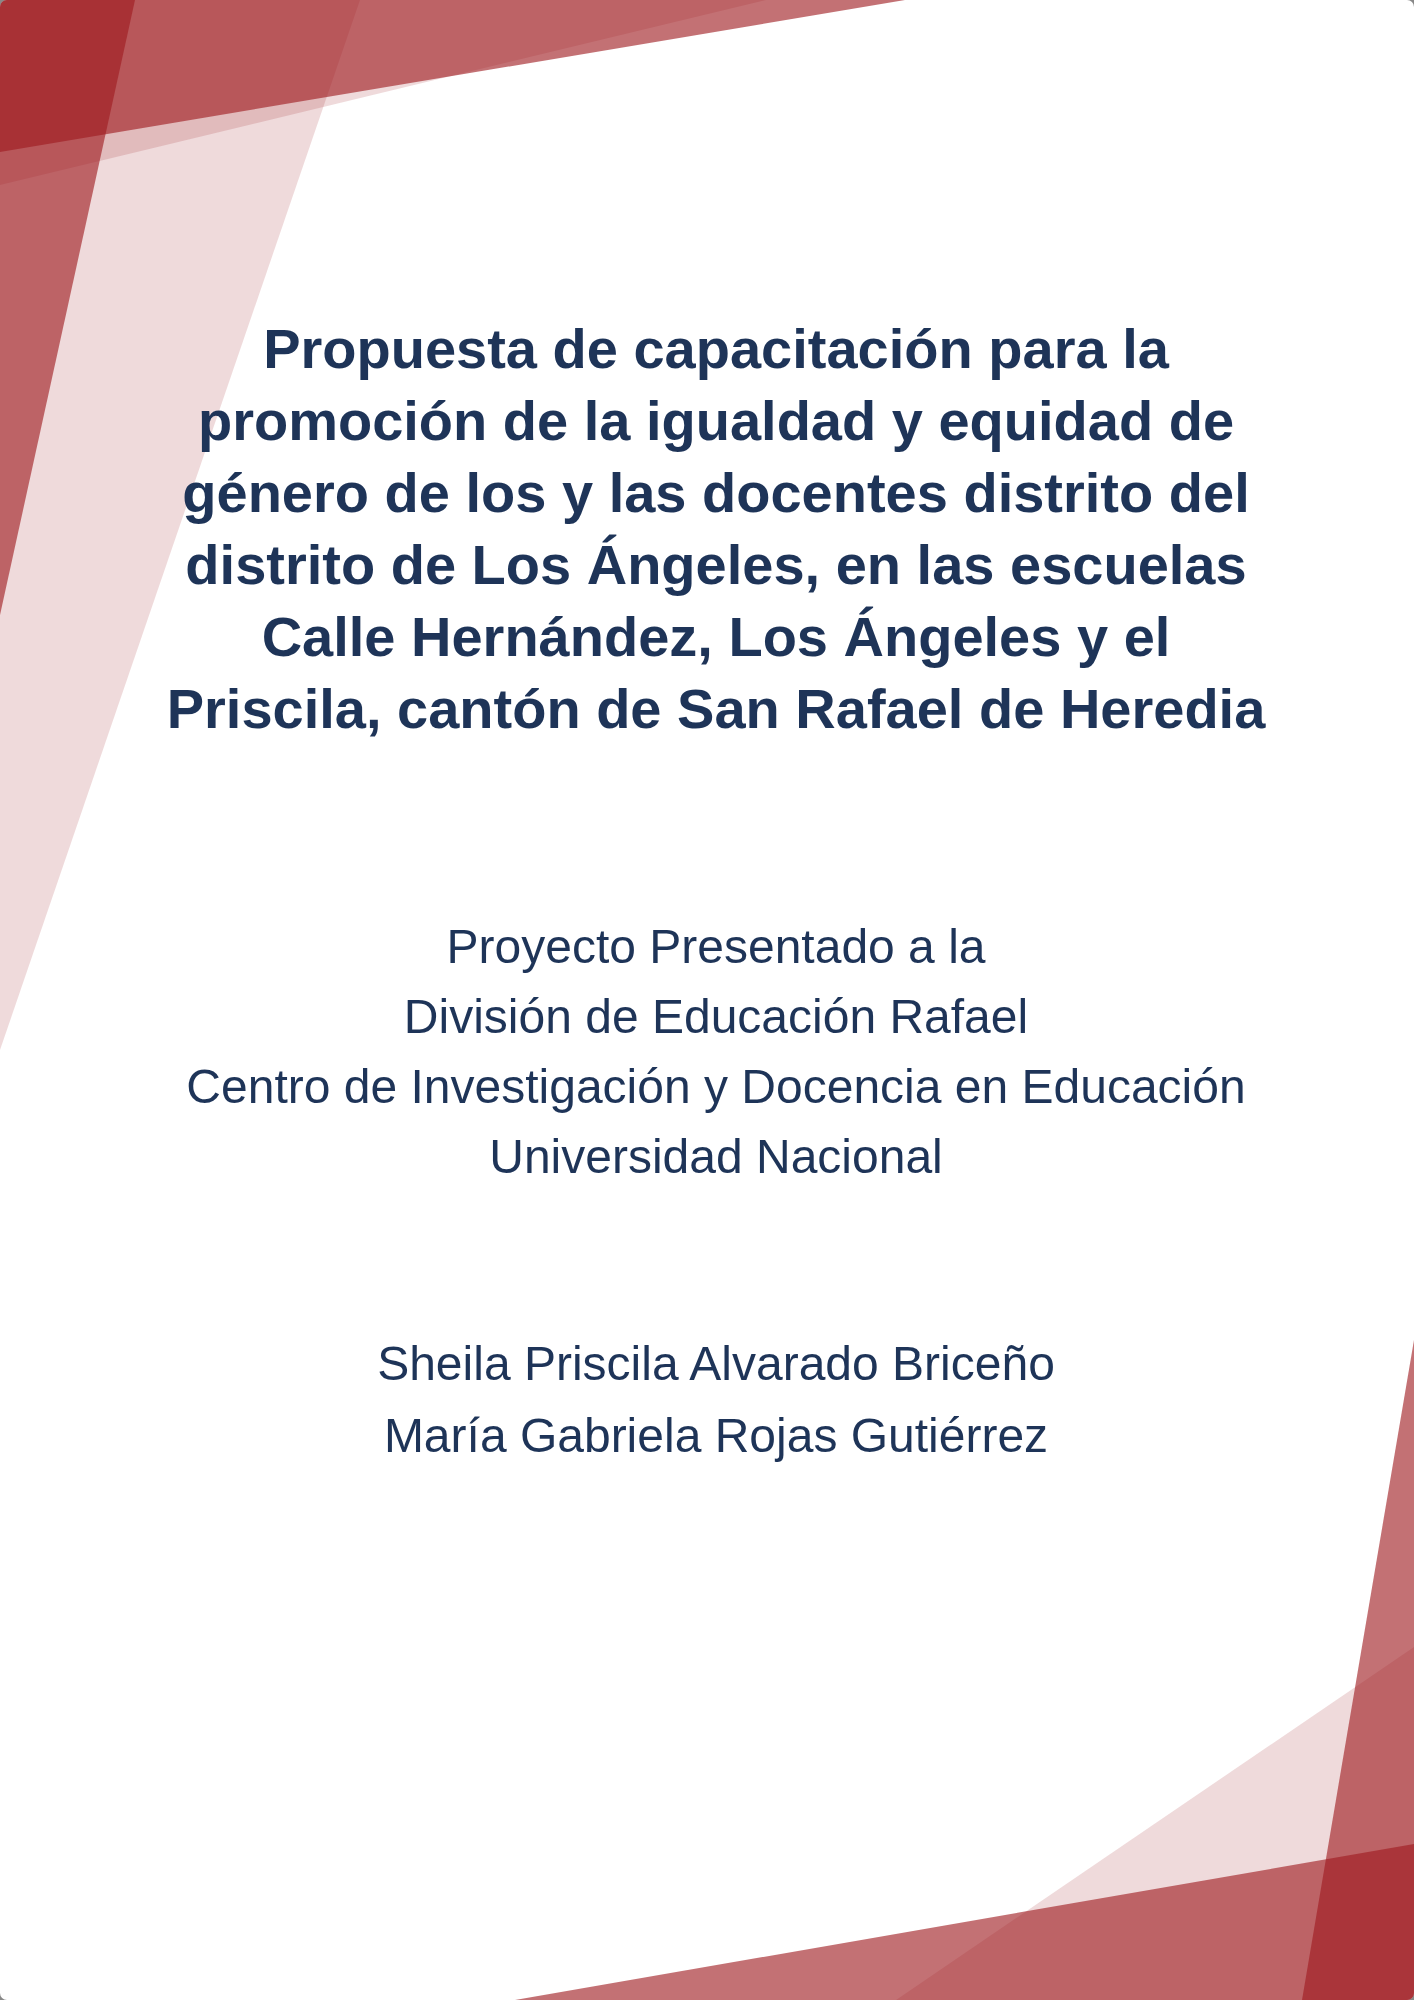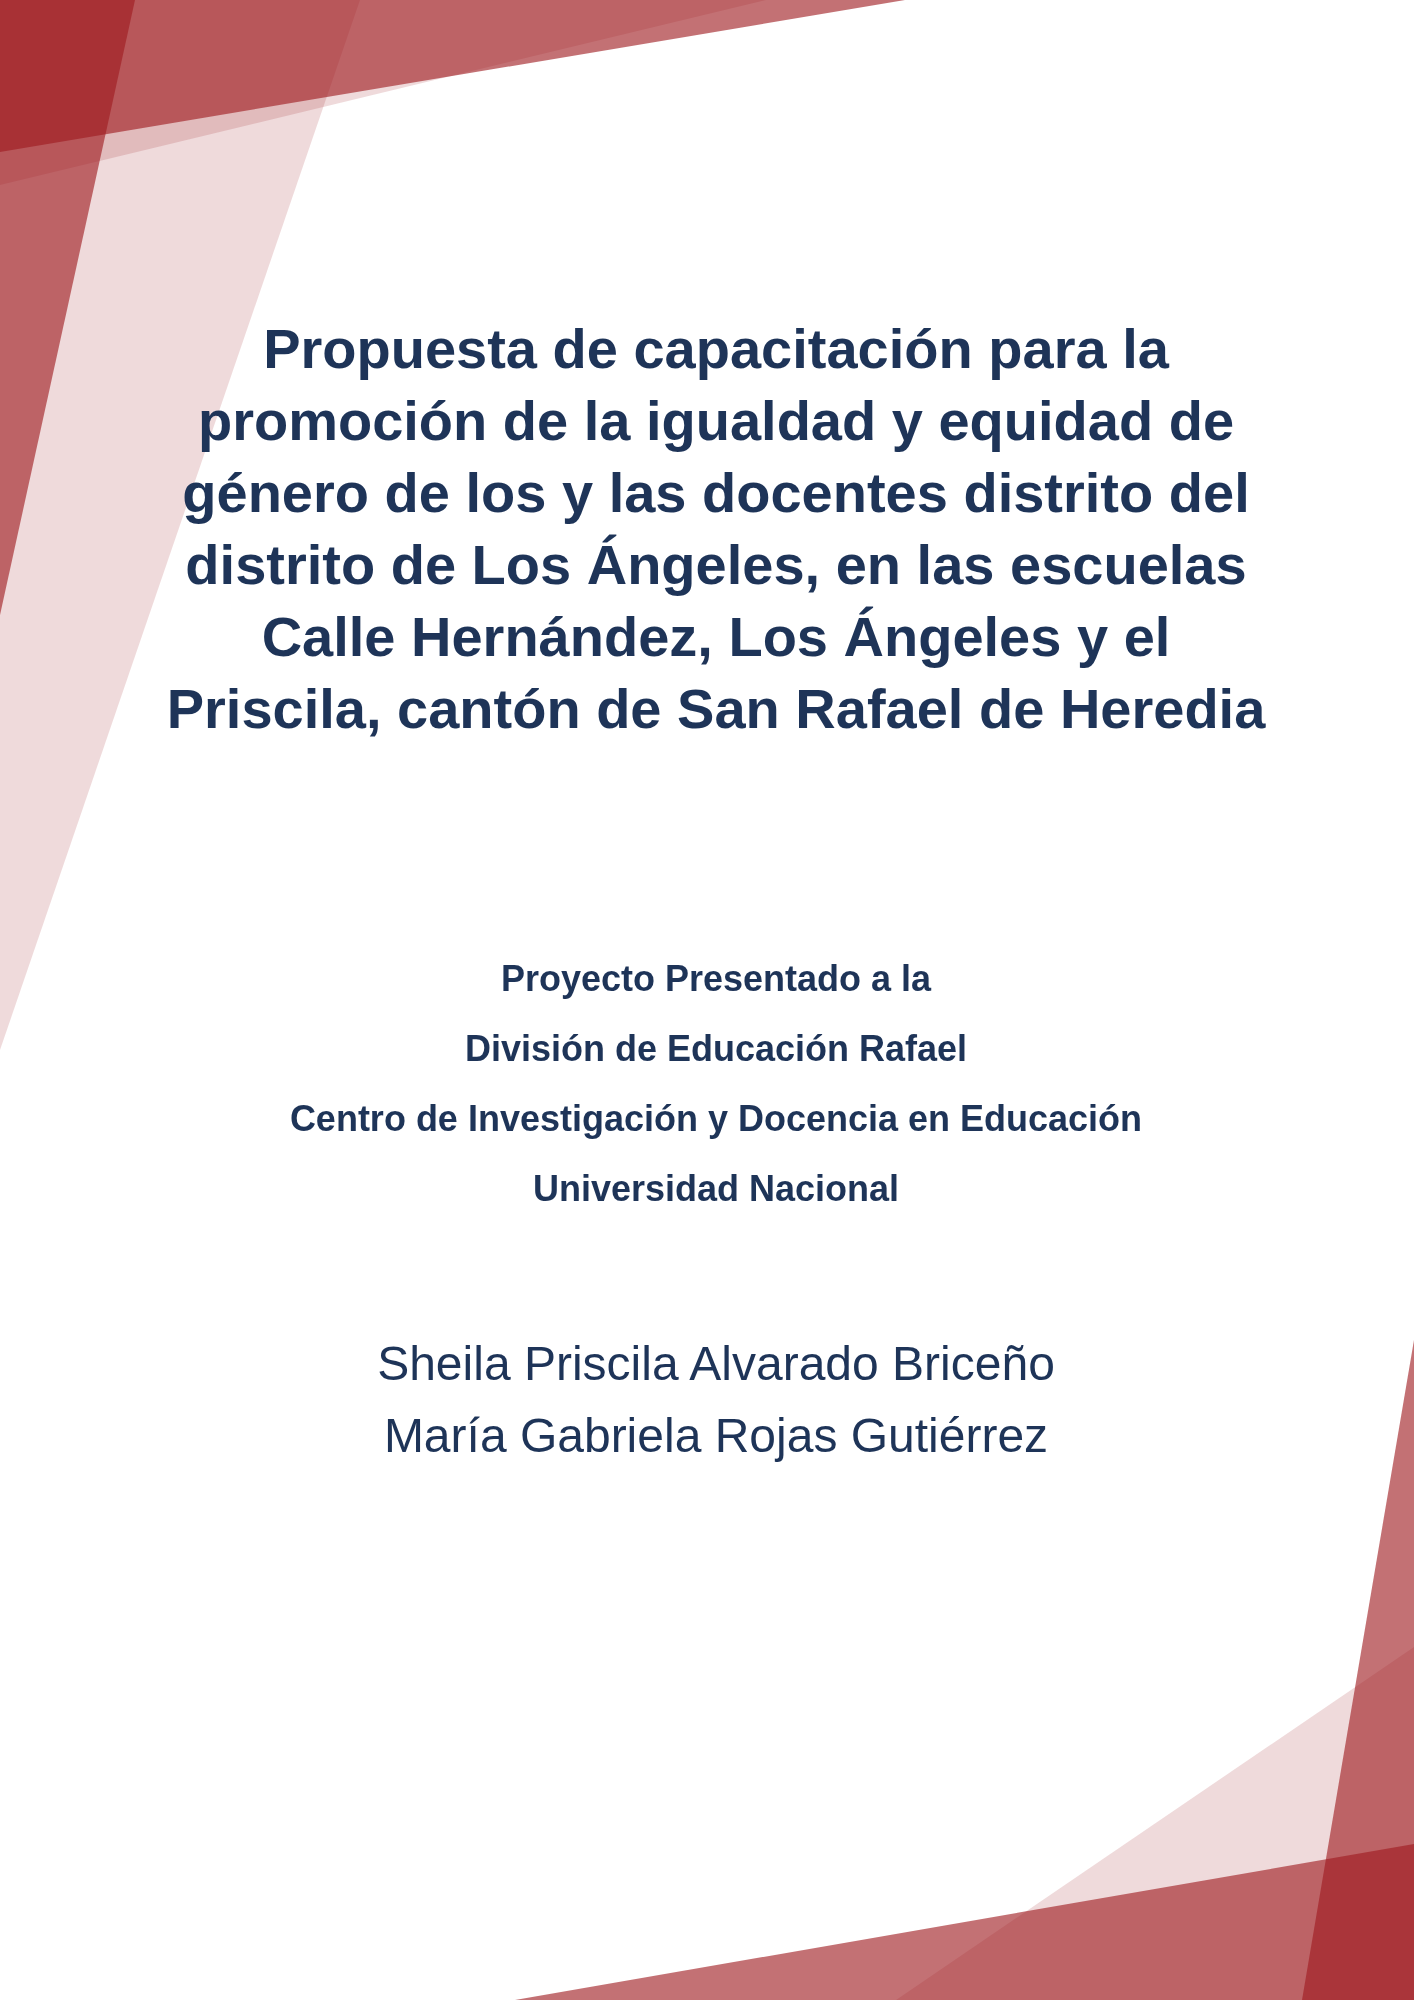--- a/index.html
+++ b/index.html
@@ -8,39 +8,40 @@
     --page-bg:#ffffff;
   }
   html,body{margin:0;padding:0;background:#888;}
   .page{
     position:relative;
     width:1414px;height:2000px;
     background:var(--page-bg);
     overflow:hidden;
     margin:0 auto;
     font-family:"Liberation Sans","DejaVu Sans",sans-serif;
+    border-radius:7px;
   }
   .decor{
     position:absolute;left:0;top:0;width:100%;height:100%;
     display:block;
   }
   .decor .band{fill:var(--accent-red);fill-opacity:0.62;}
   .decor .pale{fill:var(--accent-red);fill-opacity:0.16;}
   .textblock{
     position:absolute;left:18px;width:1396px;
     text-align:center;
     color:var(--text-navy);
   }
   .title{
     top:313px;
     font-size:56px;line-height:72px;font-weight:bold;
   }
   .presented{
-    top:944px;
-    font-size:36px;line-height:70px;font-weight:bold;
+    top:912px;
+    font-size:48px;line-height:70px;font-weight:normal;
   }
   .authors{
     top:1328px;
     font-size:48px;line-height:72px;font-weight:normal;
   }
   .date{
     top:1778px;
     font-size:48px;line-height:72px;font-weight:normal;
   }
 </style>

